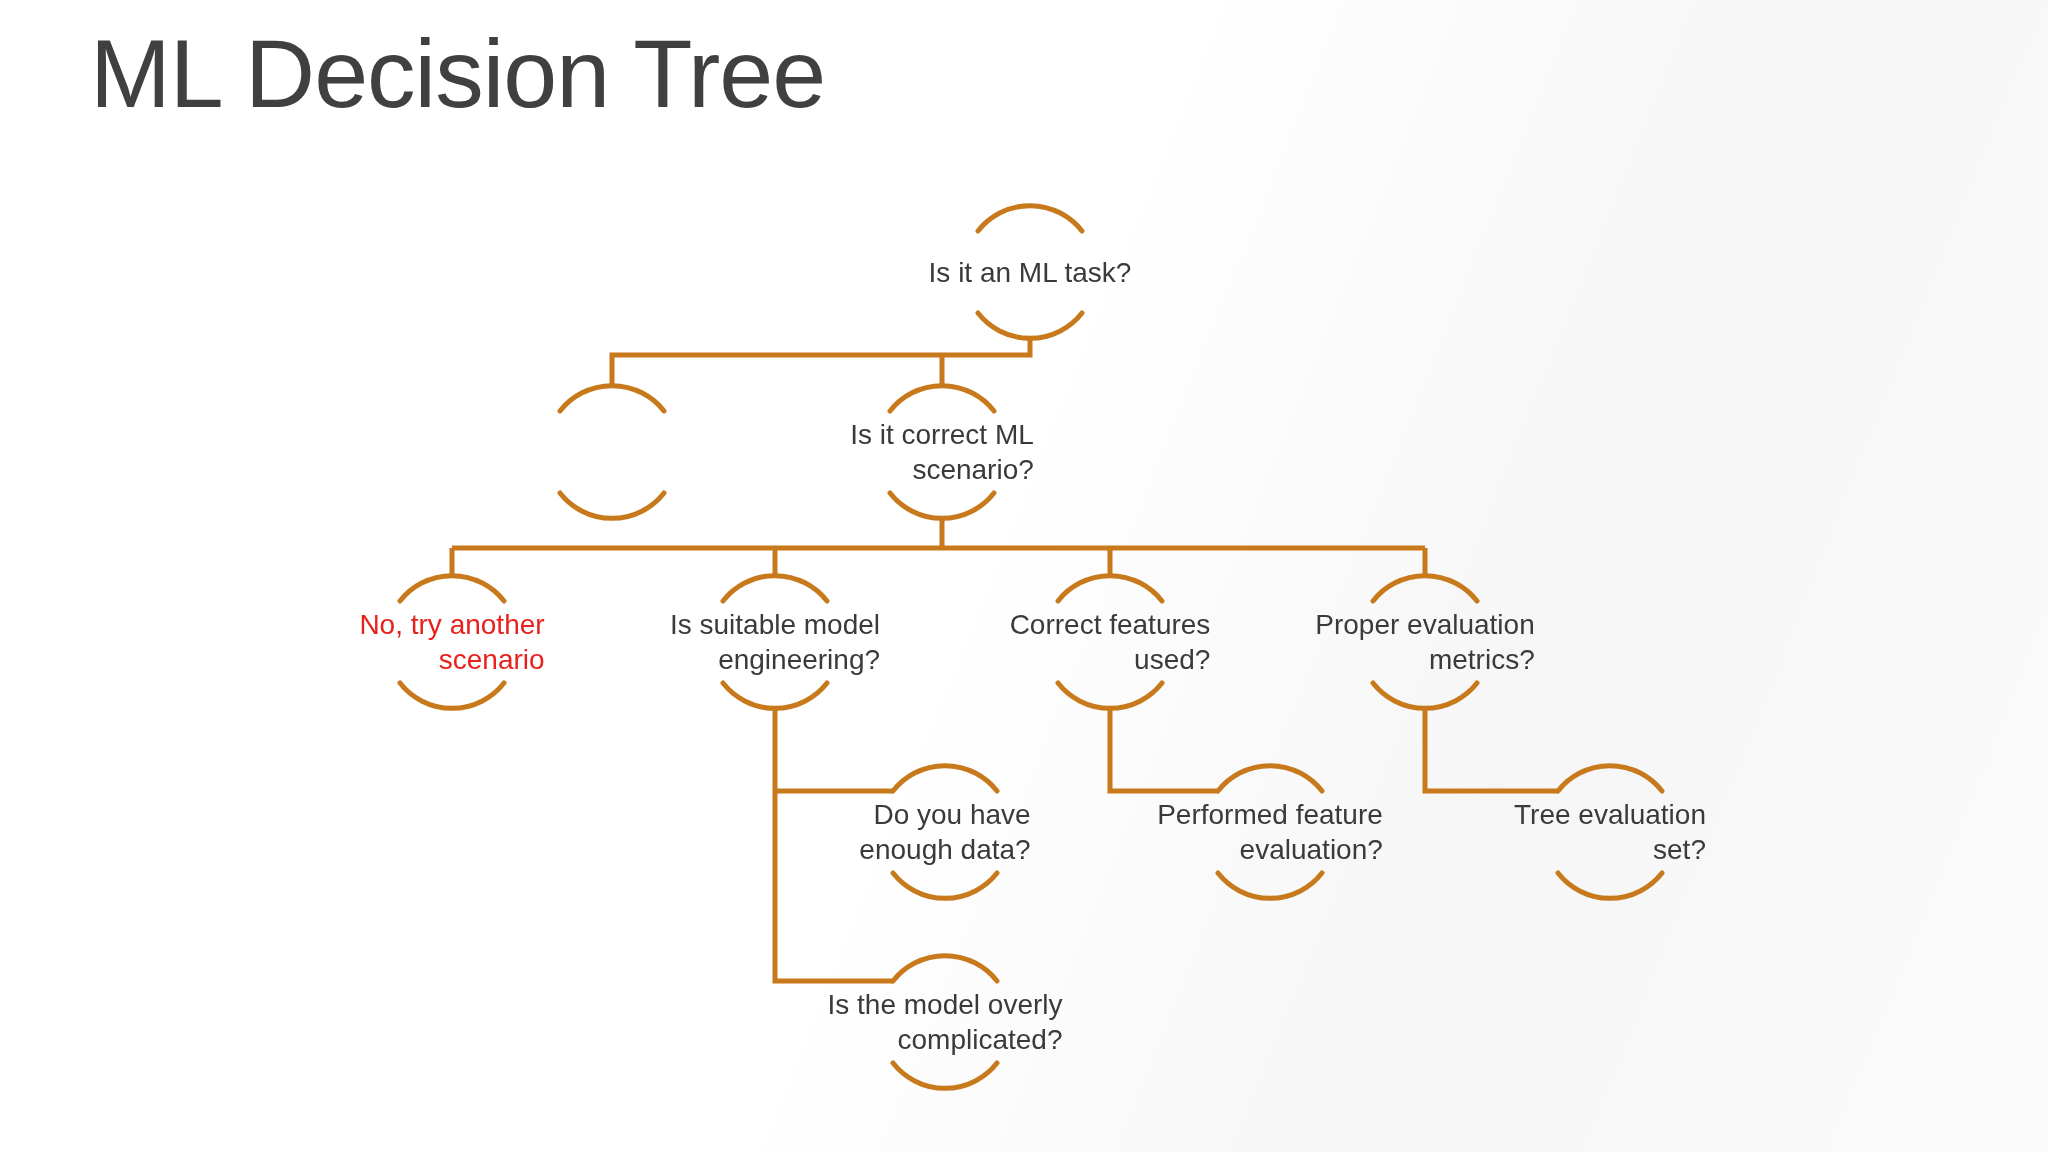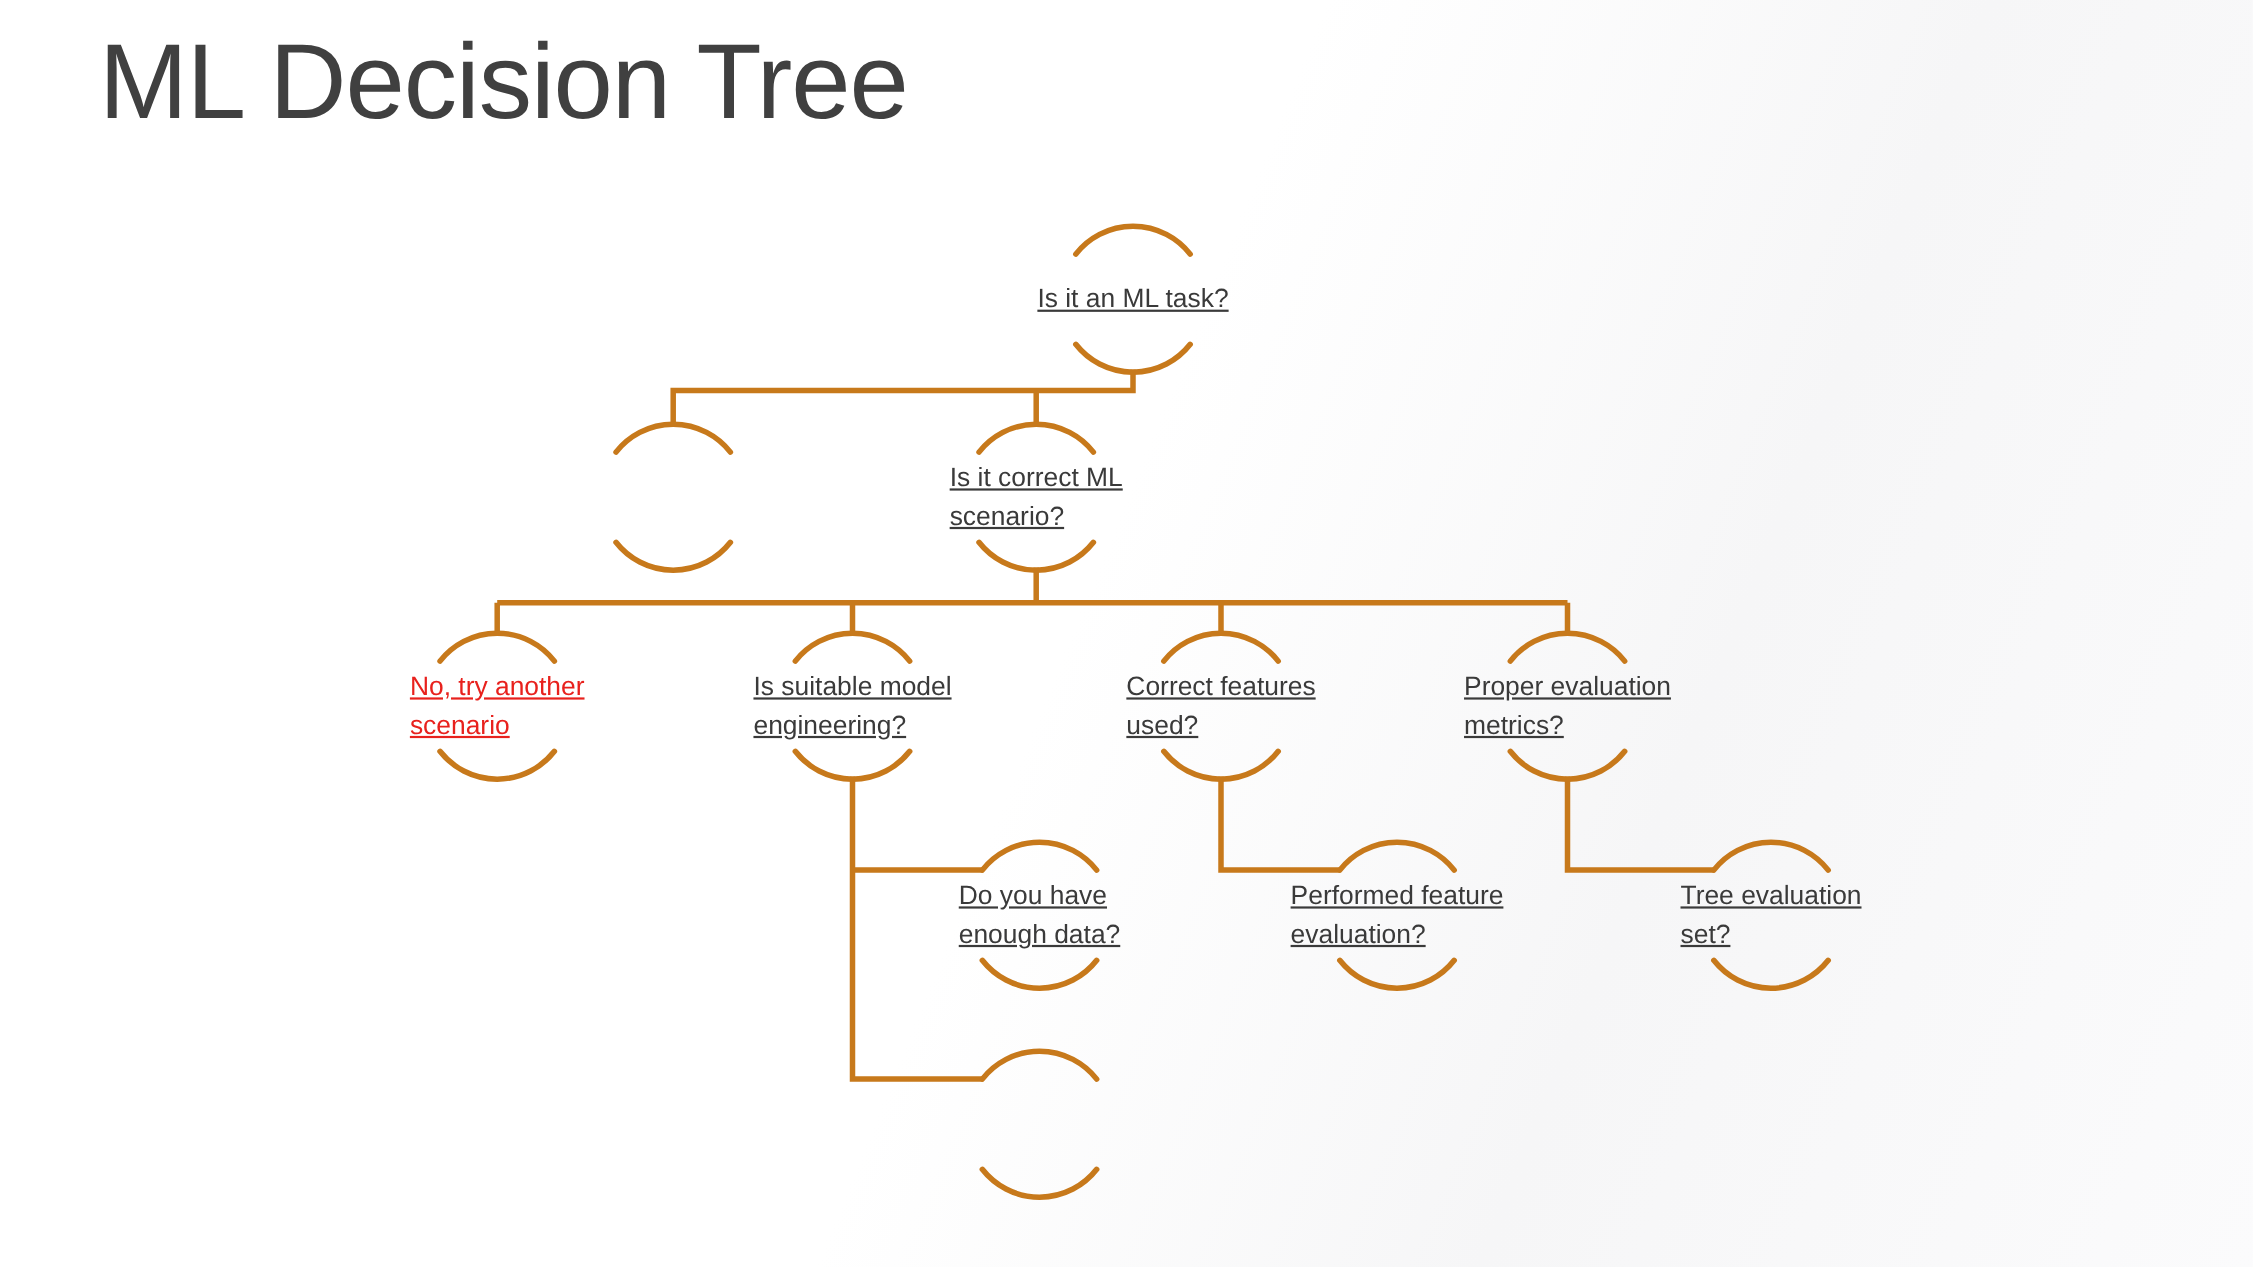--- a/index.html
+++ b/index.html
@@ -10,22 +10,22 @@
   }
   .slide{position:relative;width:2048px;height:1152px;}
   .title{
     position:absolute;left:90px;top:18px;
     font-size:97px;font-weight:300;letter-spacing:-1px;
     color:#404040;white-space:nowrap;
   }
   svg.wires{position:absolute;left:0;top:0;}
   .node{
     position:absolute;transform:translate(-50%,-50%);
-    text-align:left;font-size:24px;line-height:35px;
-    color:#3a3a3a;white-space:nowrap;text-decoration:underline;
+    text-align:right;font-size:28px;line-height:35px;
+    color:#3a3a3a;white-space:nowrap;
   }
   .node.red{color:#e8211d;}
   .node .l{min-height:0;}
 </style>
 </head>
 <body>
 
 <div class="slide">
 
   <div class="title">ML Decision Tree</div>
@@ -97,14 +97,18 @@
   <div class="node" style="left:1270px;top:832px">
     <div class="l">Performed feature</div>
     <div class="l">evaluation?</div>
   </div>
 
   <div class="node" style="left:1610px;top:832px">
     <div class="l">Tree evaluation</div>
     <div class="l">set?</div>
   </div>
 
+  <div class="node" style="left:945px;top:1022px">
+    <div class="l">Is the model overly</div>
+    <div class="l">complicated?</div>
+  </div>
 
 </div>
 
 </body></html>

